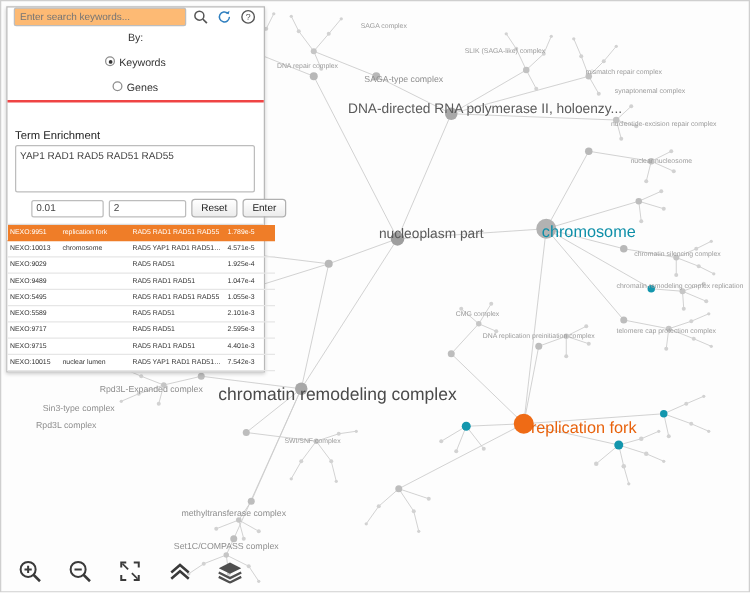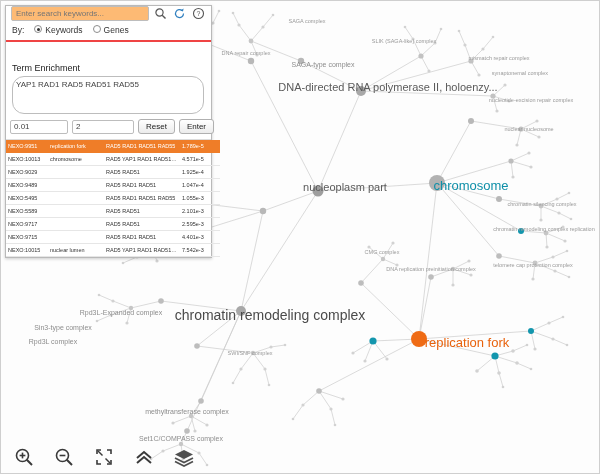--- a/index.html
+++ b/index.html
@@ -106,20 +106,21 @@
   }
   .icon-btn svg { display: block; }
 
   .radio-row {
     display: flex;
     align-items: center;
     padding: 0 6px 5px 6px;
     gap: 10px;
     font-size: 8.5px;
     color: #333;
+    flex-direction: column;
   }
   .radio-row .by-label { color: #333; }
   .radio-opt {
     display: flex;
     align-items: flex-start;
     gap: 3px;
     cursor: pointer;
   }
   .radio {
     width: 8px; height: 8px;
@@ -143,34 +144,34 @@
     padding: 21px 6px 3px 6px;
     font-size: 9px;
     color: #222;
   }
   #term-textarea {
     display: block;
     width: 192px;
     height: 38px;
     margin: 0 6px 5px 6px;
     border: 1px solid #bdbdbd;
-    border-radius: 12px;
+    border-radius: 2px;
     font-family: "Liberation Sans", sans-serif;
     font-size: 8px;
     color: #444;
     padding: 3px;
     resize: none;
     box-sizing: border-box;
     background: #fff;
   }
   .param-row {
     display: flex;
     align-items: center;
     gap: 4px;
-    padding: 0 6px 5px 4px;
+    padding: 0 6px 5px 19px;
   }
   .param-row input[type=text] {
     height: 14px;
     border: 1px solid #bdbdbd;
     border-radius: 2px;
     font-size: 8px;
     padding: 0 3px;
     color: #444;
     box-sizing: border-box;
     background: #fff;

